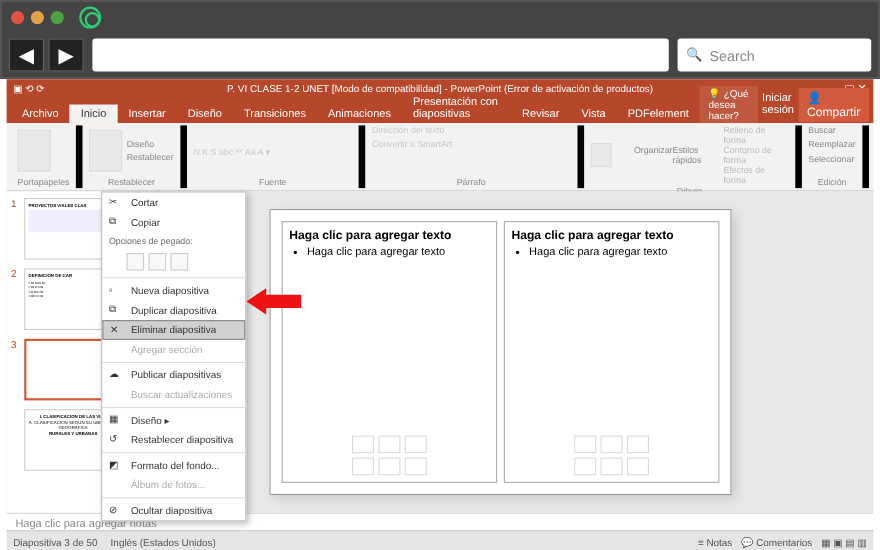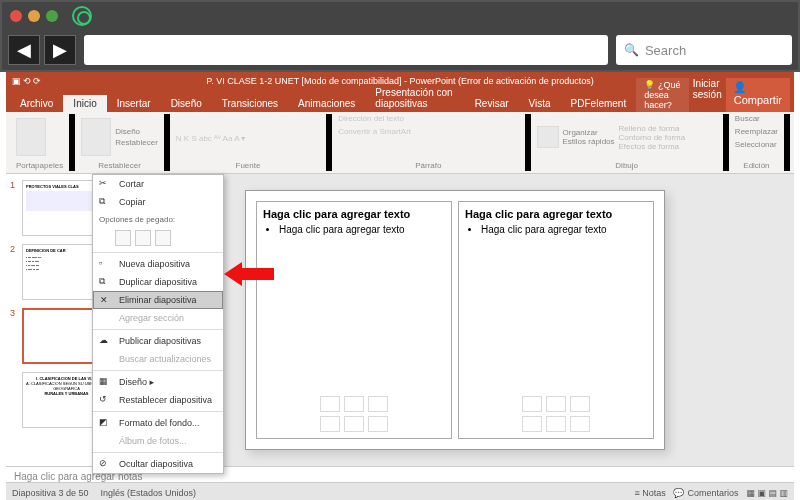--- a/index.html
+++ b/index.html
@@ -17,21 +17,21 @@
   .nav-btn { width: 32px; height: 30px; background: #222; border: 1px solid #666; display: flex; align-items: center; justify-content: center; color: #fff; font-size: 18px; }
   .url-bar { flex: 1; height: 30px; background: #fff; border-radius: 3px; margin: 0 4px; }
   .search-bar { width: 176px; height: 30px; background: #fff; border-radius: 3px; display: flex; align-items: center; padding: 0 8px; color: #888; font-size: 13px; gap: 6px; }
   .search-bar::before { content: "🔍"; font-size: 12px; }
   .ppt-title { background: #b7472a; color: #fff; height: 18px; font-size: 9px; display: flex; align-items: center; justify-content: space-between; padding: 0 6px; }
   .ppt-title-center { position: absolute; left: 50%; transform: translateX(-50%); }
   .win-ctrls { display: flex; gap: 10px; font-size: 10px; }
   .ribbon-tabs { background: #b7472a; height: 22px; display: flex; align-items: flex-end; padding: 0 4px; color: #fff; font-size: 10px; }
   .tab { padding: 3px 10px; cursor: pointer; }
   .tab.active { background: #f3f2f1; color: #333; }
-  .ribbon-right { margin-left: auto; display: flex; gap: 4px; }
+  .ribbon-right { margin-left: auto; display: flex; align-items: center; gap: 4px; }
   .tell-me { background: rgba(255,255,255,0.1); padding: 2px 8px; font-size: 9px; }
   .share-btn { background: #d25a3d; padding: 3px 8px; font-size: 11px; }
   .ribbon { background: #f3f2f1; height: 62px; border-bottom: 1px solid #ccc; display: flex; padding: 2px 4px; font-size: 8px; color: #888; }
   .ribbon-group { border-right: 6px solid #000000; padding: 0 6px; display: flex; flex-direction: column; justify-content: space-between; }
   .rg-body { flex: 1; display: flex; align-items: center; gap: 4px; }
   .rg-label { text-align: center; font-size: 8px; color: #888; padding: 1px 0; }
   .ribbon-ico { width: 22px; height: 22px; background: #e8e8e8; border: 1px solid #ddd; }
   .ribbon-big { width: 30px; height: 38px; background: #e8e8e8; border: 1px solid #ddd; }
   .work-area { display: flex; height: 292px; background: #e8e8e8; position: relative; }
   .thumbs { width: 110px; background: #fff; border-right: 1px solid #ccc; overflow: hidden; padding: 6px 4px; }
@@ -135,21 +135,21 @@
   <div class="ribbon-group" style="flex:1.5">
     <div class="rg-body" style="opacity:0.4;flex-direction:column;align-items:flex-start;">
       <span>Dirección del texto</span>
       <span>Convertir a SmartArt</span>
     </div>
     <div class="rg-label">Párrafo</div>
   </div>
   <div class="ribbon-group" style="flex:1.5">
     <div class="rg-body">
       <div class="ribbon-ico"></div>
-      <div style="display:flex;flex-direction:column;">
+      <div style="display:flex;flex-direction:row;margin-left:16px;">
         <span>Organizar</span>
         <span>Estilos
 rápidos</span>
       </div>
       <div style="display:flex;flex-direction:column;opacity:0.5">
         <span>Relleno de forma</span>
         <span>Contorno de forma</span>
         <span>Efectos de forma</span>
       </div>
     </div>

